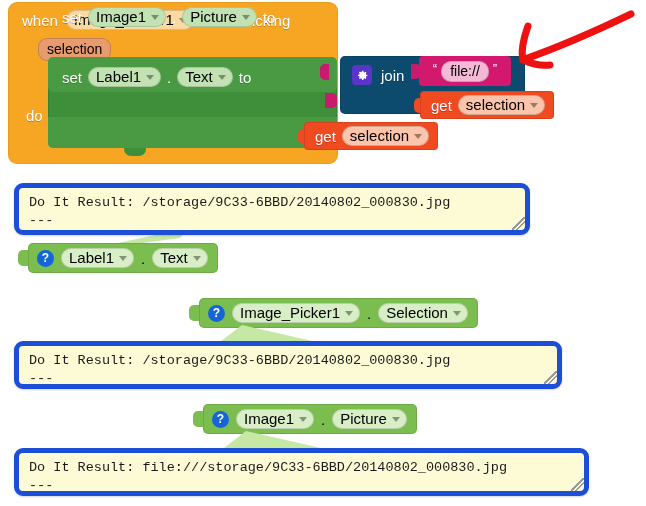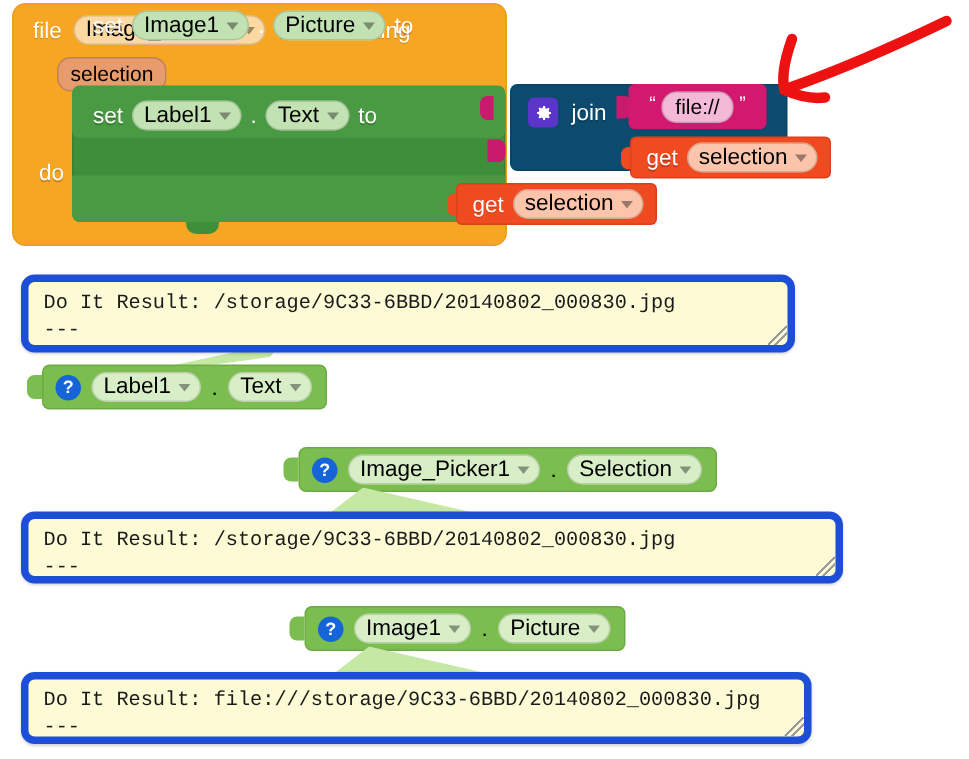--- a/index.html
+++ b/index.html
@@ -231,21 +231,21 @@
     position: absolute;
     right: 0px; bottom: 0px;
     width: 13px; height: 13px;
     background:
       linear-gradient(135deg,
         transparent 0 46%, #9a9a9a 46% 54%, transparent 54% 64%,
         #9a9a9a 64% 72%, transparent 72% 100%);
   }
   #result-1 { left: 14px; top: 183px; width: 516px; height: 52px; }
   #result-2 { left: 14px; top: 341px; width: 548px; height: 48px; }
-  #result-3 { left: 14px; top: 448px; width: 527px; height: 48px; }
+  #result-3 { left: 14px; top: 448px; width: 575px; height: 48px; }
 
   
   .tail { position: absolute; }
 
   
   .getter-block {
     position: absolute;
     background: #7bbd4e;
     border-radius: 5px;
     height: 30px;
@@ -281,21 +281,21 @@
   #getter-plug-3 { left: 193px; top: 411px; }
 
   
   #red-arrow { position: absolute; left: 492px; top: -2px; }
 </style>
 </head>
 <body>
 
 <div id="when-block">
   <div id="when-header">
-    <span class="blk-label">file</span>
+    <span class="blk-label">when</span>
     <span class="field pill-orange">
       <span>Image_Picker1</span>
       <i class="caret"></i>
     </span>
     <span class="blk-label">.After Picking</span>
   </div>
 
   <div id="selection-param">
     <span>selection</span>
   </div>

